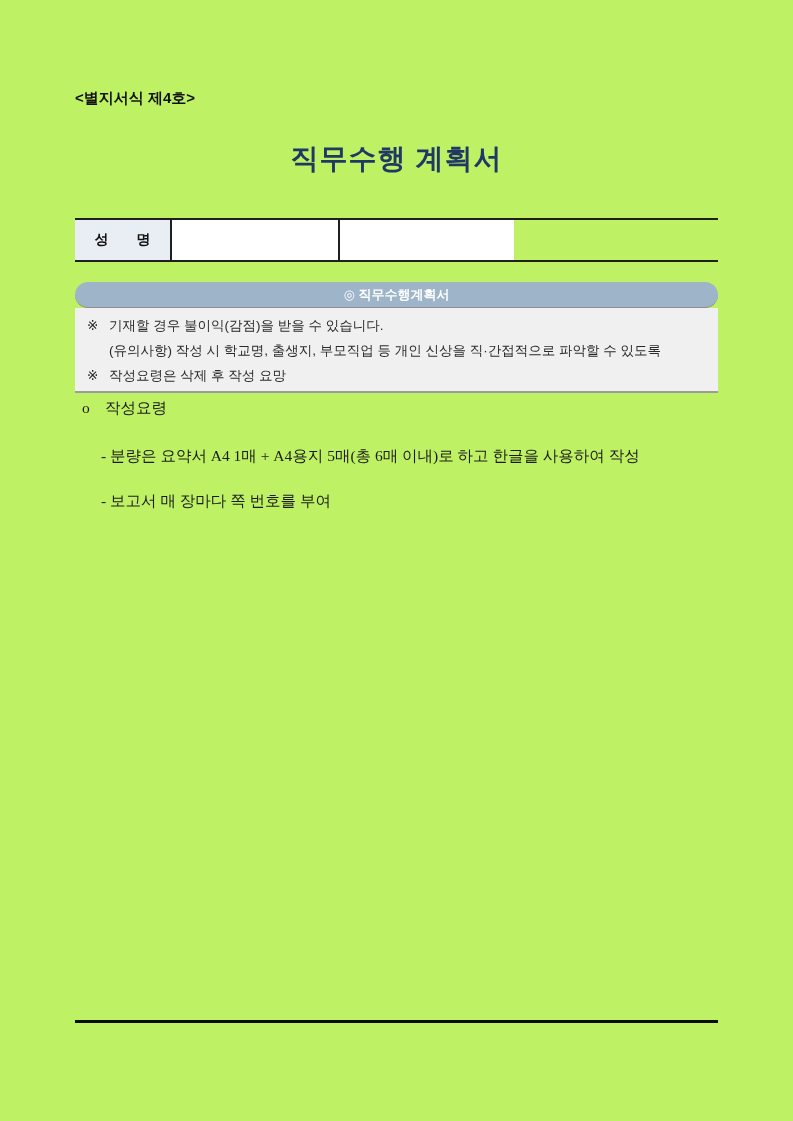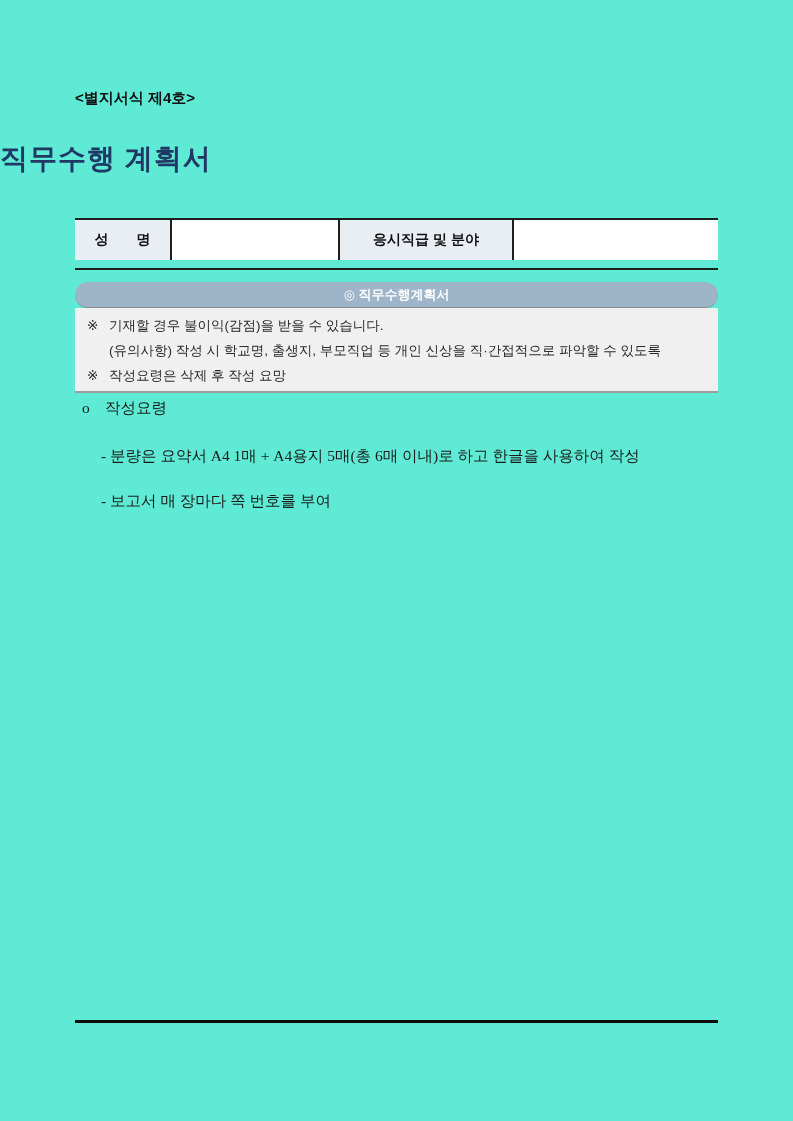--- a/index.html
+++ b/index.html
@@ -1,42 +1,42 @@
 <!DOCTYPE html>
 <html><head>
 <meta charset="utf-8">
 <style>
   * { margin:0; padding:0; box-sizing:border-box; }
   html,body { background:#ffffff; }
   .page {
     position:relative;
     width:793px; height:1121px;
-    background:#5eead4;
+    background:#bef264;
     font-family:"Liberation Sans","DejaVu Sans",sans-serif;
     color:#1c1c1c;
     overflow:hidden;
   }
   .form-label {
     position:absolute; left:75px; top:89px;
     font-size:15px; font-weight:bold; color:#111;
   }
   .title {
     position:absolute; left:0; top:140px; width:793px;
-    text-align:left;
+    text-align:center;
     font-size:28px; font-weight:bold; color:#1f3864;
     letter-spacing:1px;
   }
   
   .info-table {
     position:absolute; left:75px; top:218px; width:643px;
     display:grid;
     grid-template-columns:97px 168px 174px 204px;
     border-top:2px solid #1f1f1f;
     border-bottom:2px solid #1f1f1f;
-    height:52px;
+    height:44px;
   }
   .info-table .cell {
     display:flex; align-items:center; justify-content:center;
     font-size:14px; height:40px;
     background:#ffffff;
   }
   .info-table .cell.label {
     background:#e9edf4;
     font-weight:bold; color:#111;
     border-right:2px solid #1f1f1f;
@@ -88,21 +88,20 @@
 
 <div class="page">
 
   <div class="form-label">&lt;별지서식 제4호&gt;</div>
 
   <div class="title">직무수행 계획서</div>
 
   <div class="info-table">
     <div class="cell label wide-gap">성 명</div>
     <div class="cell value"></div>
-    <div class="cell label">응시직급 및 분야</div>
     <div class="cell value last"></div>
   </div>
 
   <div class="notice-header">
     <span>◎ 직무수행계획서</span>
   </div>
 
   <div class="notice-body">
     <div class="warning">
       <span class="marker">※</span>

